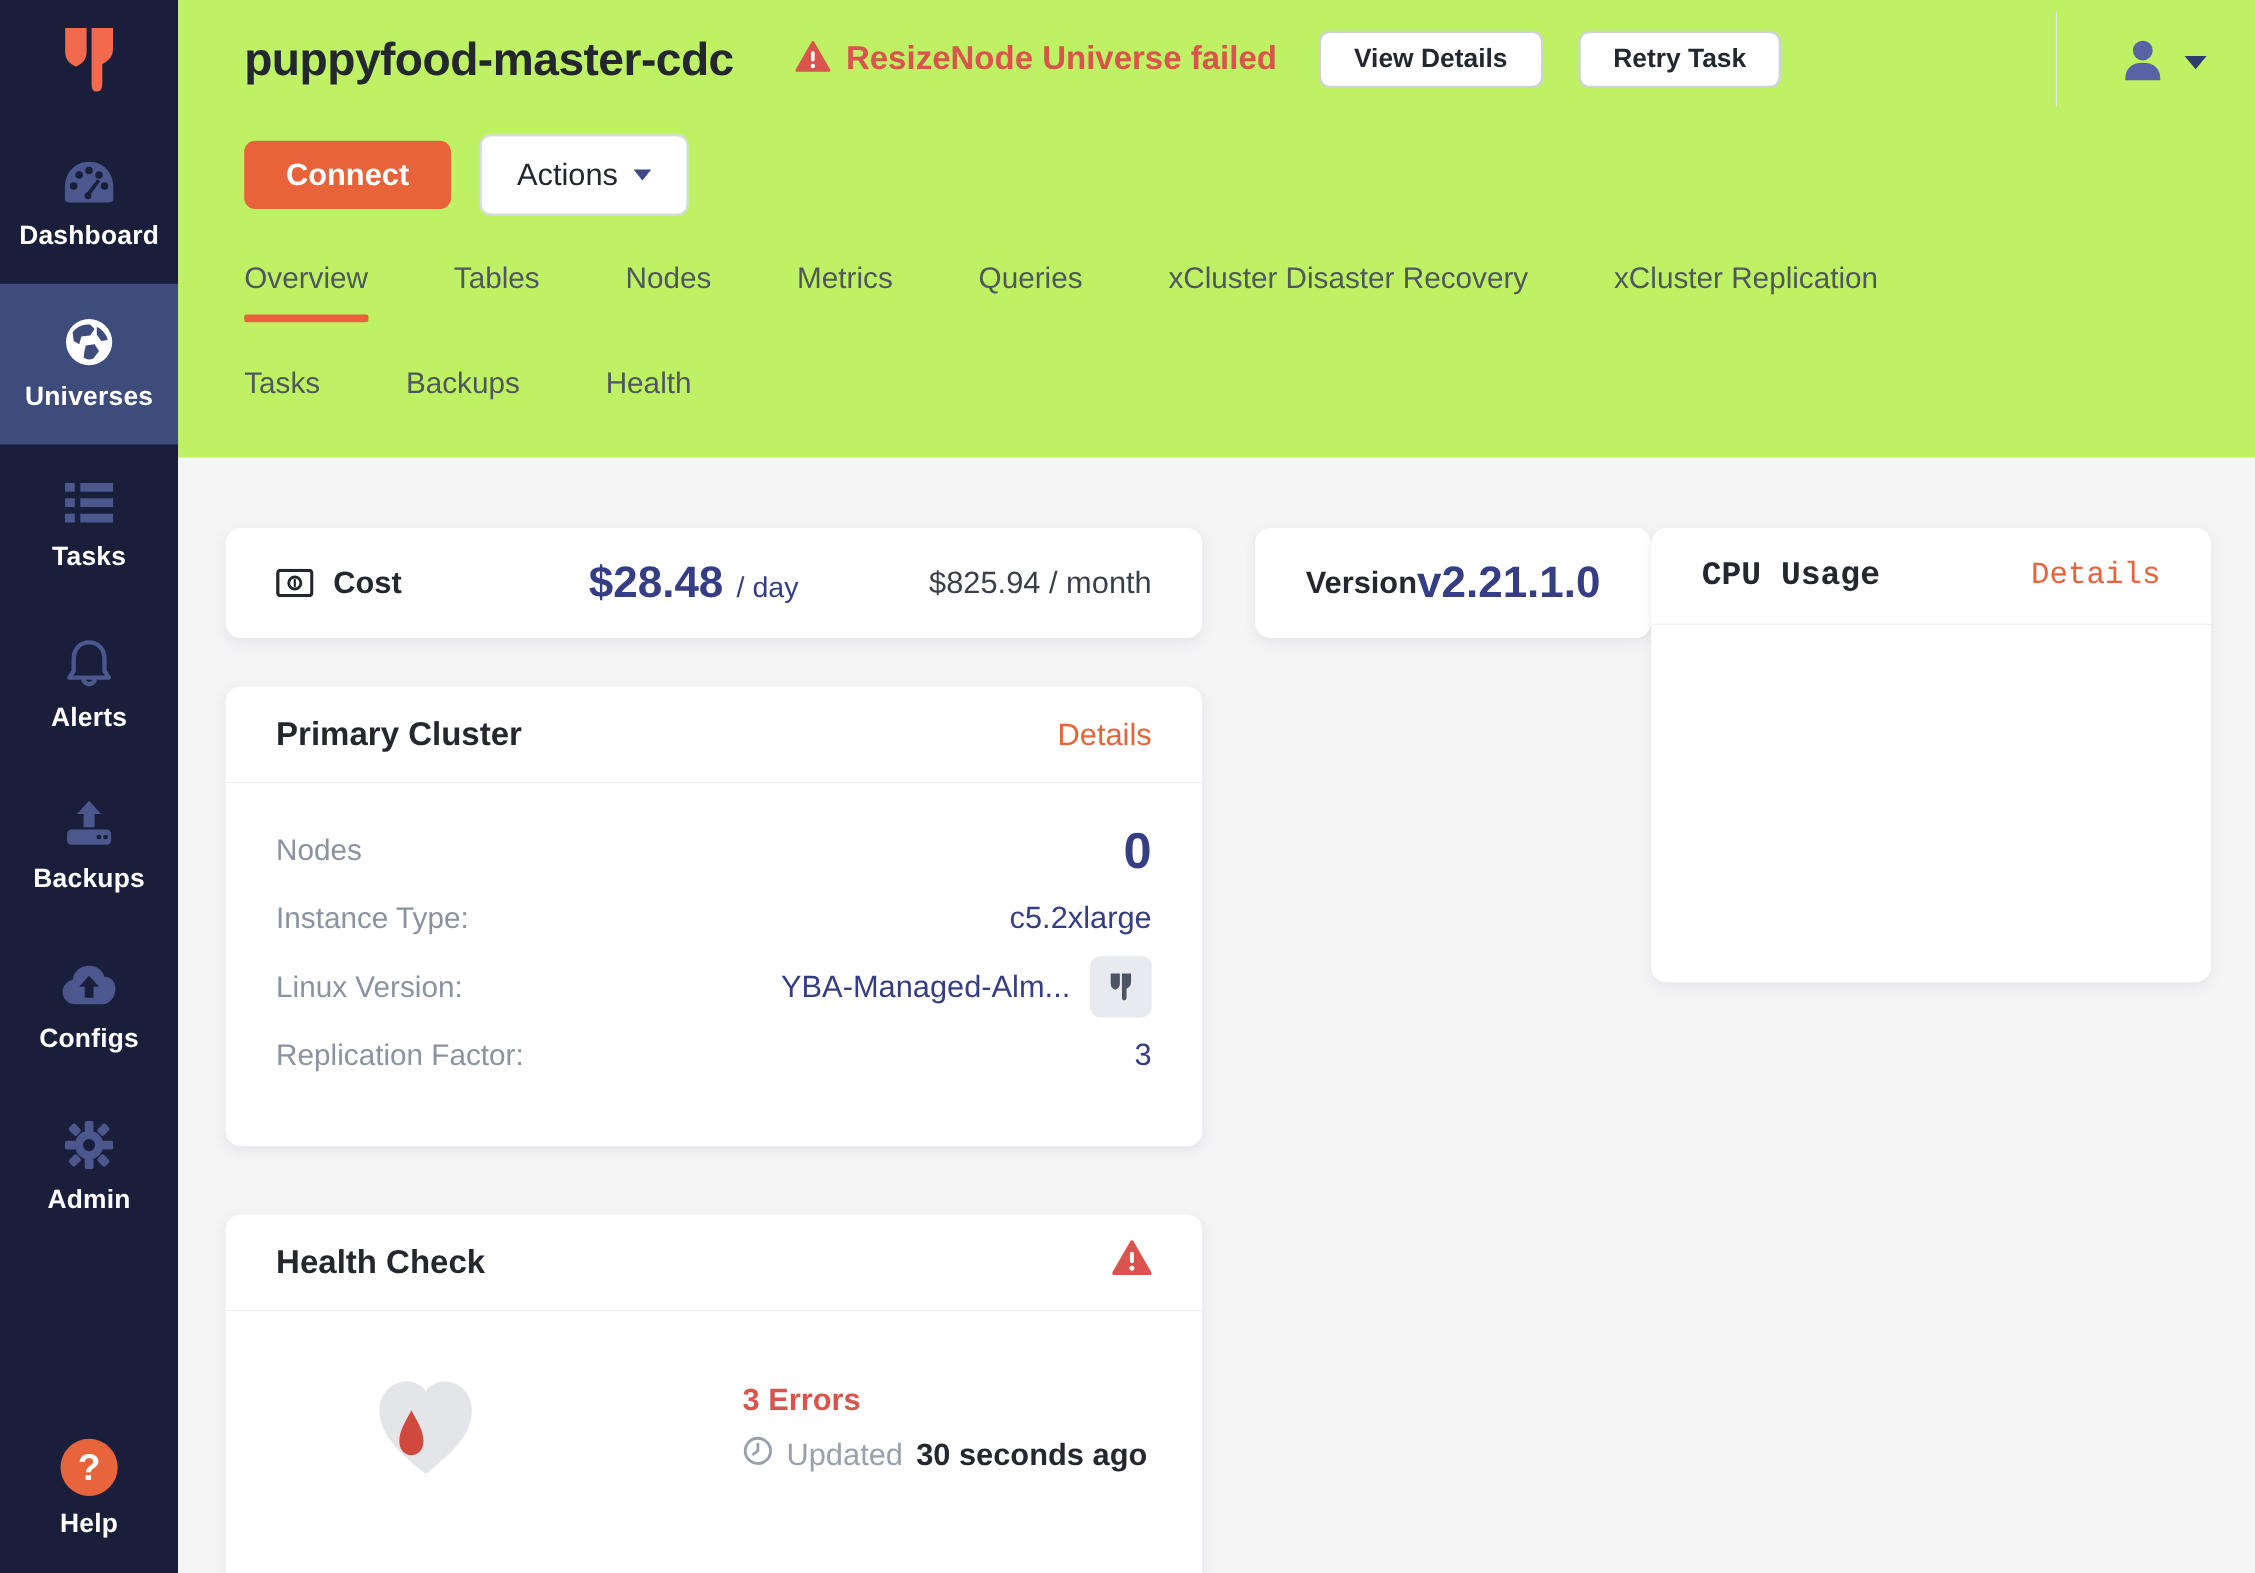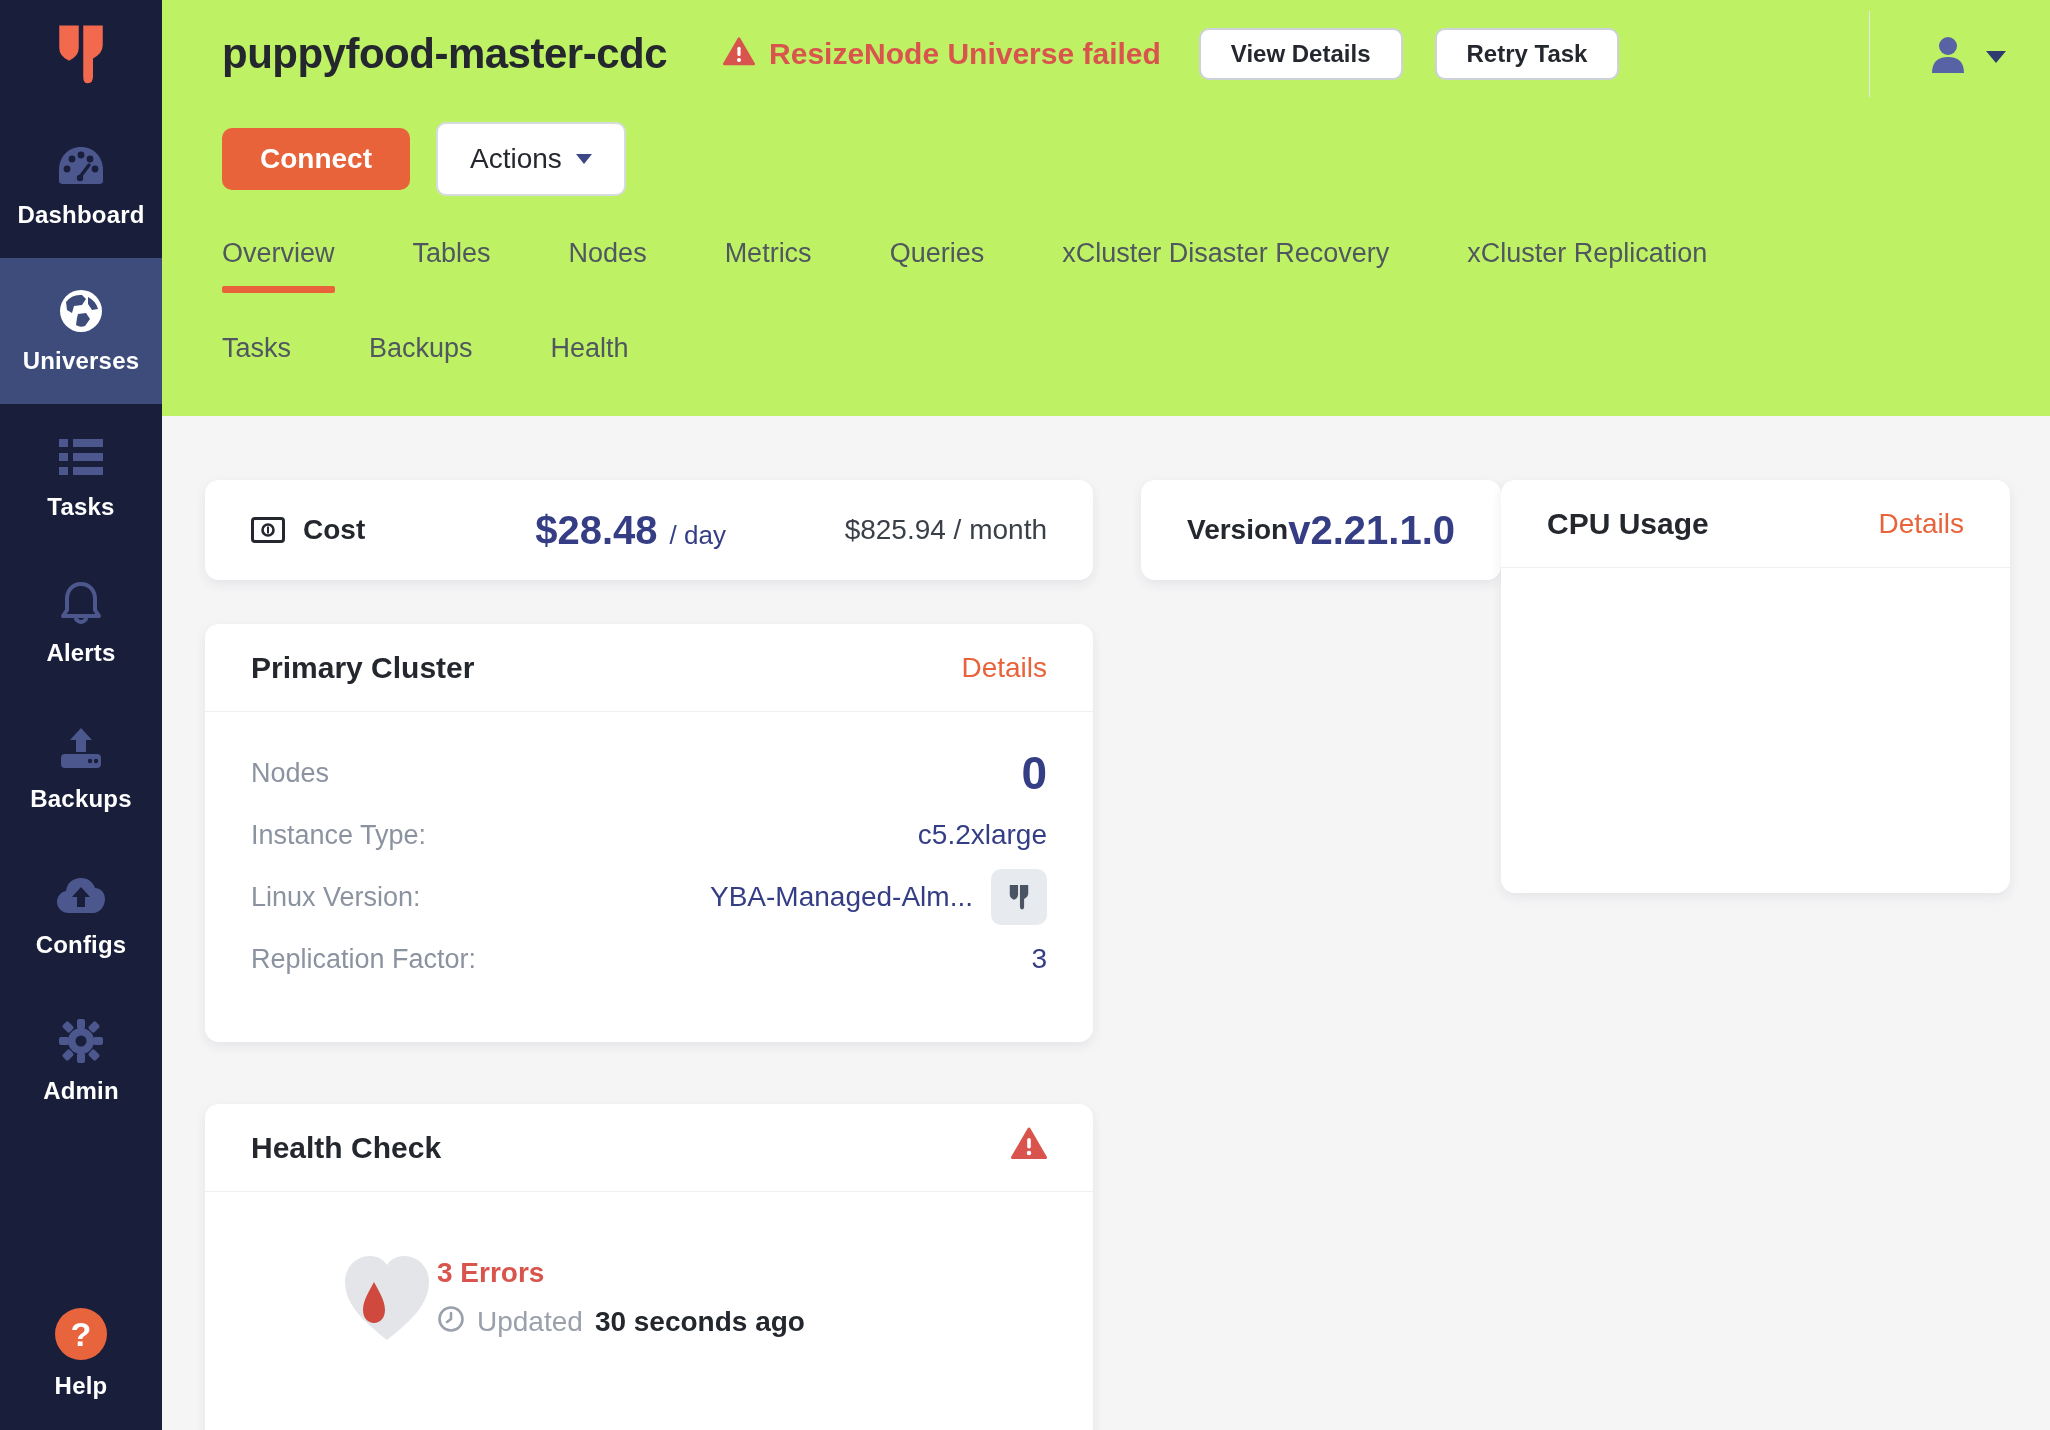--- a/index.html
+++ b/index.html
@@ -69,33 +69,33 @@
   
   .pc-card { height:418px; margin-top:44px; }
   .pc-body { padding:30px 46px 0; display:flex; flex-direction:column; }
   .pc-row { display:flex; align-items:center; justify-content:space-between; height:62px; }
   .pc-label { font-size:27px; color:#8c93a0; }
   .pc-value { font-size:28px; color:#353e85; display:flex; align-items:center; gap:18px; }
   .pc-value.big { font-size:46px; font-weight:700; }
   .linux-badge { width:56px; height:56px; background:#e7eaee; border-radius:10px; display:flex; align-items:center; justify-content:center; cursor:pointer; }
 
   
-  .cpu-card { height:413px; width:564px; }
+  .cpu-card { height:413px; width:564px;font-family:Liberation Mono, monospace; }
   .cpu-body { display:flex; flex-direction:column; align-items:center; }
   .cpu-reading { margin-top:72px; display:flex; align-items:baseline; gap:8px; color:#353e85; }
   .cpu-value { font-size:68px; font-weight:700; }
   .cpu-suffix { font-size:32px; font-weight:500; }
   .cpu-bar { margin-top:34px; width:488px; height:22px; border-radius:11px; background:#dcdde1; overflow:hidden; }
   .cpu-fill { height:100%; background:#e5c35f; border-radius:11px; }
 
   
   .health-card { height:420px; margin-top:62px; }
   .health-body { display:flex; align-items:center; padding:56px 46px 0; }
   .heart-wrap { margin-left:86px; }
-  .health-info { }
+  .health-info { margin-left:238px; }
   .health-errors { color:#d8544c; font-size:28px; font-weight:600; }
   .health-updated { margin-top:16px; display:flex; align-items:center; gap:12px; font-size:28px; color:#9aa1ac; }
   .health-updated b { color:#24282e; font-weight:700; }
 </style>
 </head>
 <body>
 
 <div class="app">
 
   <aside class="sidebar">

